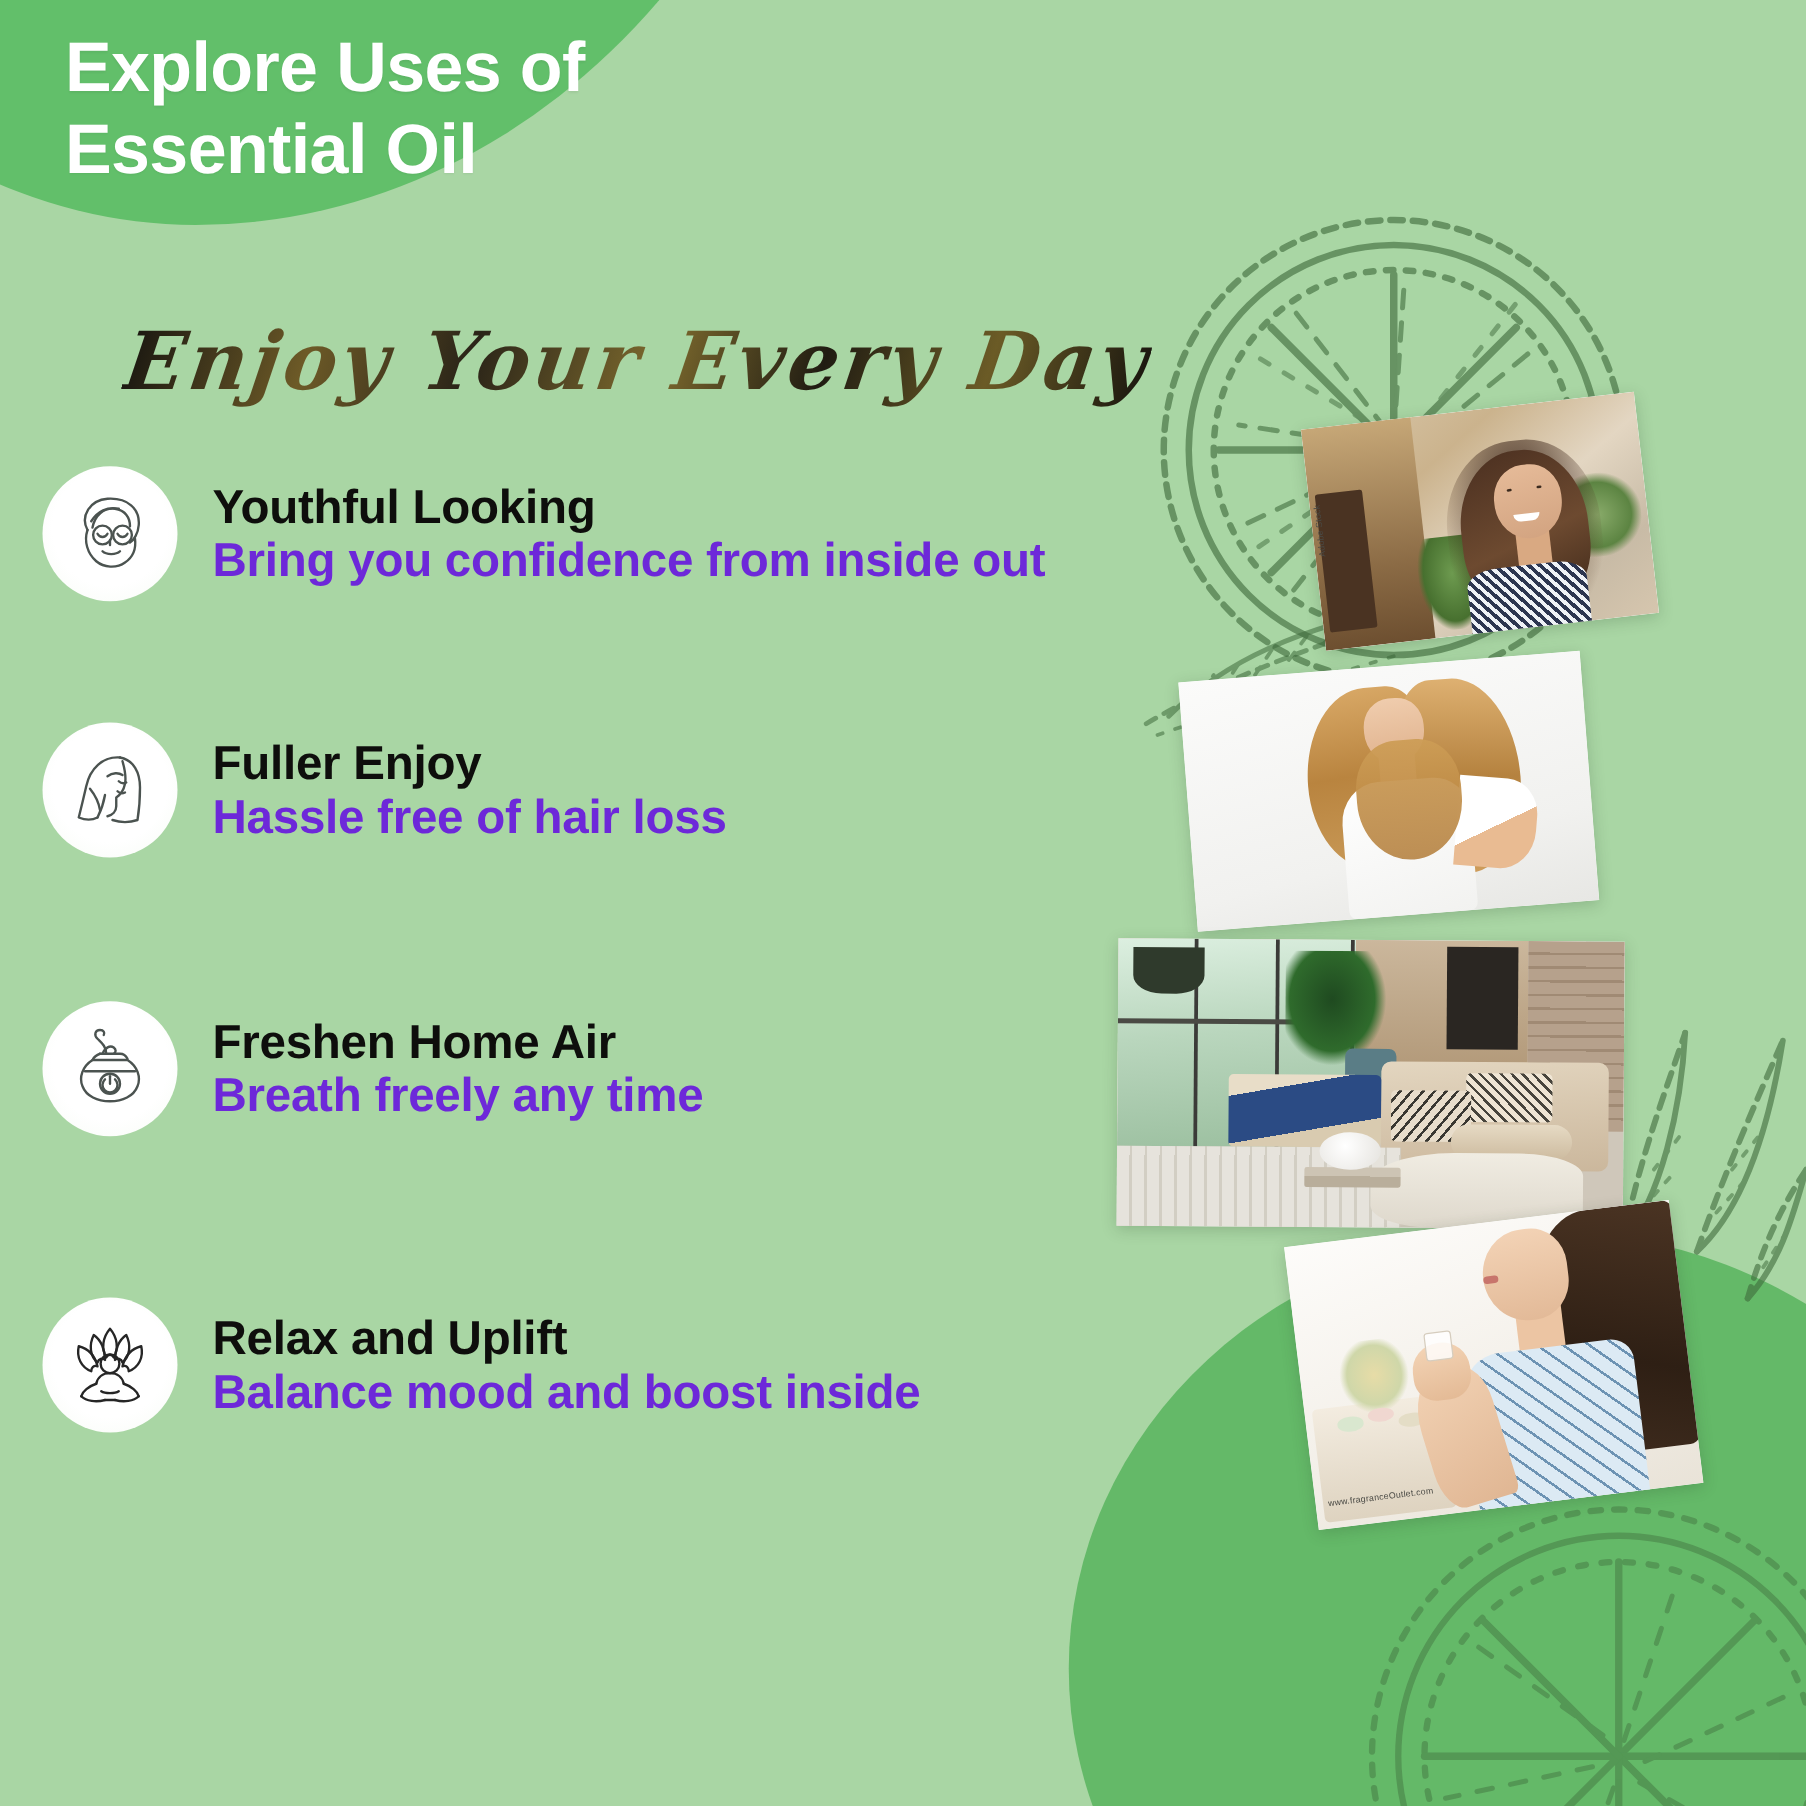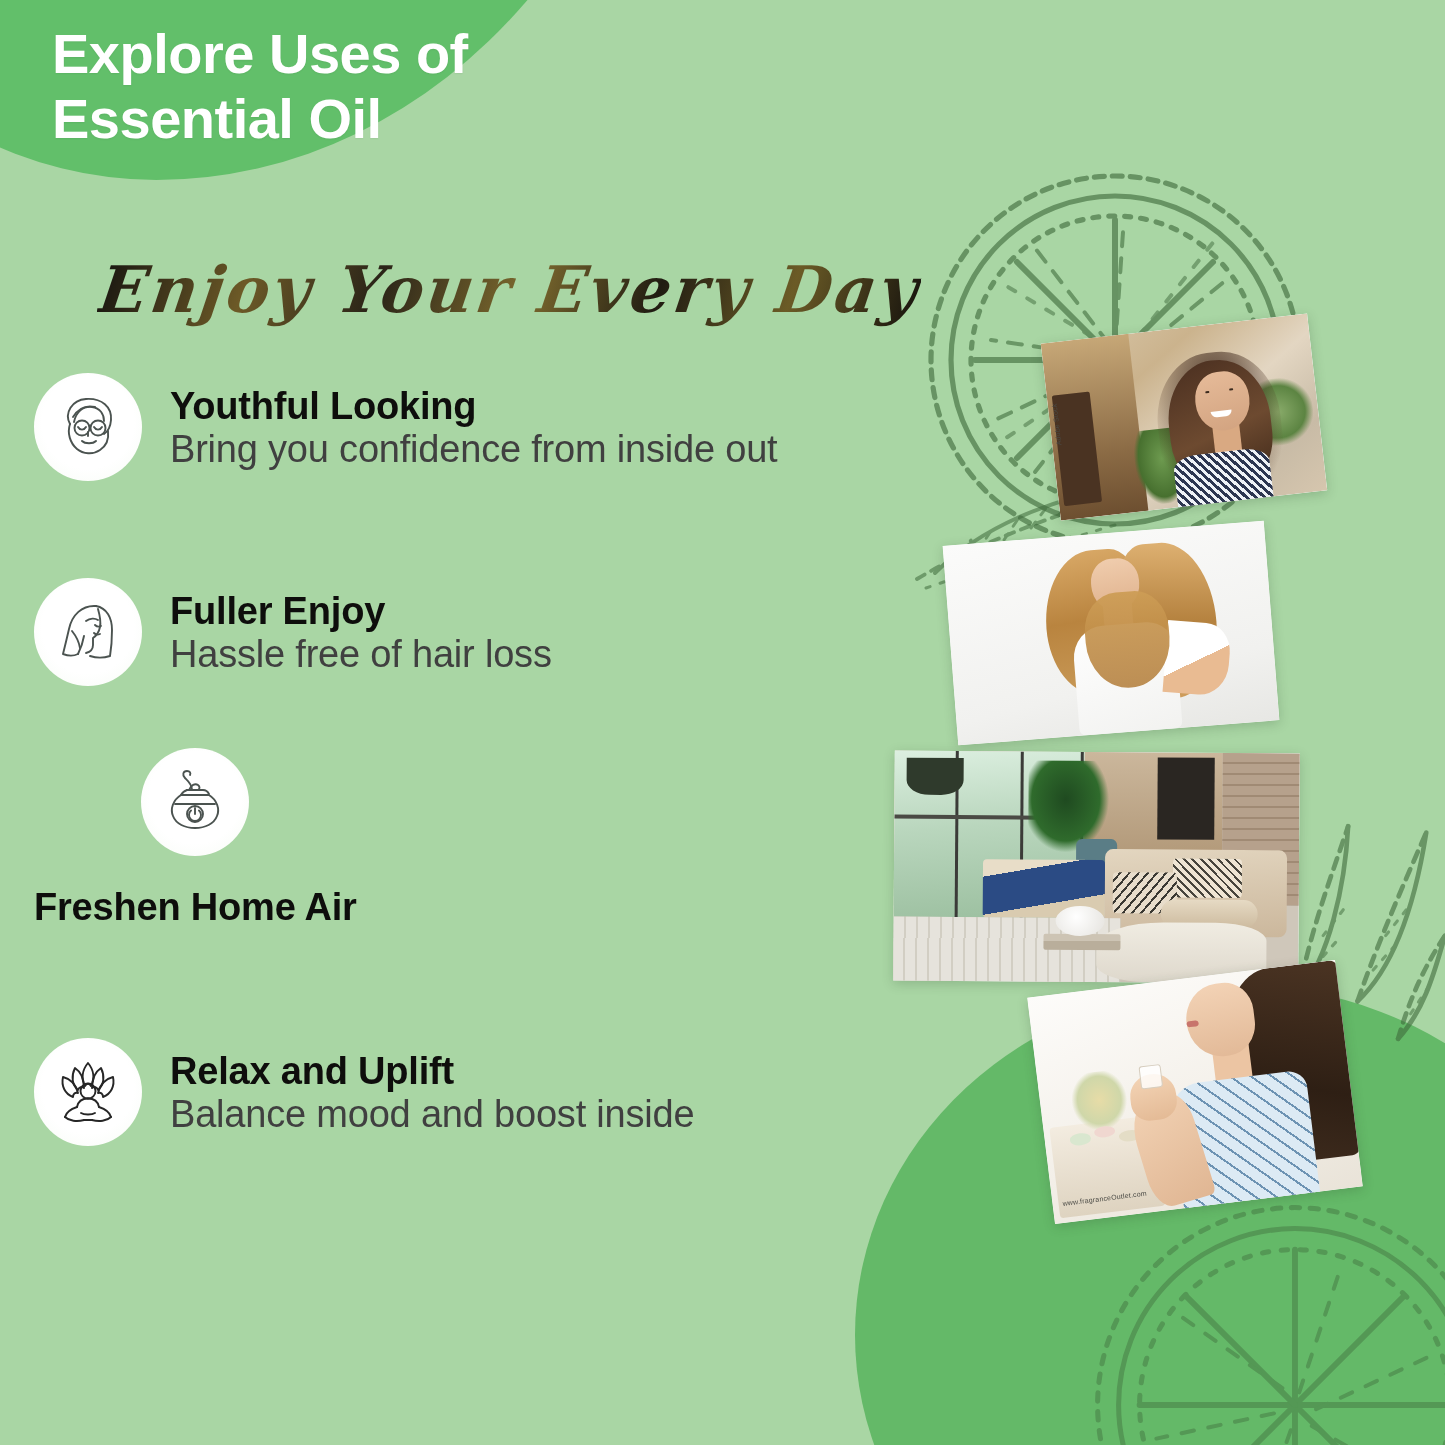--- a/index.html
+++ b/index.html
@@ -85,22 +85,22 @@
   .feature-text { padding-top:2px; }
   .feature-title {
     font-size:38px;
     font-weight:bold;
     color:#0e0e0c;
     line-height:1.13;
     letter-spacing:-.2px;
   }
   .feature-sub {
     font-size:38px;
-    font-weight:normal;
-    color:#404040;
+    font-weight:bold;
+    color:#6d28d9;
     line-height:1.13;
     letter-spacing:-.2px;
   }
 
   
   .collage { position:absolute; inset:0; z-index:5; pointer-events:none; }
   .photo {
     position:absolute;
     background:#ffffff;
     box-shadow:0 3px 12px rgba(40,70,40,.22);
@@ -408,36 +408,37 @@
           <path d="M42 37 C44 39 46 39 48 38"></path>
           <path d="M20 35 C24 40 27 46 28 52"></path>
         </svg>
       </div>
       <div class="feature-text">
         <div class="feature-title">Fuller Enjoy</div>
         <div class="feature-sub">Hassle free of hair loss</div>
       </div>
     </div>
 
-    <div class="feature" style="left:34px; top:748px;flex-direction:column;">
+    <div class="feature" style="left:34px; top:801px;">
       <div class="feature-icon">
         <svg width="72" height="72" viewBox="0 0 72 72" fill="none" stroke="#4b5350" stroke-width="1.9" stroke-linecap="round" stroke-linejoin="round">
           <path d="M33 24 C33 18 29 15 26 12 C23 9 24 5 28 5 C31 5 32 7 31 9"></path>
           <path d="M30 24 C32 19 36 17 39 19 C41 20.5 41 23 39 24"></path>
           <path d="M28 24 L44 24 C47 24 49 26 50 28"></path>
           <path d="M28 24 C25 25 23 27 22 29"></path>
           <path d="M22 29 C14 34 11 43 14 50 C17 58 26 62 36 62 C46 62 55 58 58 50 C61 43 58 34 50 29 Z"></path>
           <path d="M16 38 L56 38"></path>
           <circle cx="36" cy="48" r="8"></circle>
           <path d="M36 42 L36 48"></path>
           <path d="M32 44.5 A6 6 0 1 0 40 44.5"></path>
         </svg>
       </div>
       <div class="feature-text">
         <div class="feature-title">Freshen Home Air</div>
+        <div class="feature-sub">Breath freely any time</div>
       </div>
     </div>
 
     <div class="feature" style="left:34px; top:1038px;">
       <div class="feature-icon">
         <svg width="74" height="74" viewBox="0 0 74 74" fill="none" stroke="#262626" stroke-width="1.9" stroke-linecap="round" stroke-linejoin="round">
           <path d="M37 8 C31 15 30 24 34 31 C35.5 28 38.5 28 40 31 C44 24 43 15 37 8 Z"></path>
           <path d="M24 13 C20 21 21 30 27 35 C28 32 31 31 33 33 C33 25 30 17 24 13 Z"></path>
           <path d="M50 13 C54 21 53 30 47 35 C46 32 43 31 41 33 C41 25 44 17 50 13 Z"></path>
           <path d="M12 22 C10 31 14 39 22 42 C22 39 24 37 27 38 C25 30 20 24 12 22 Z"></path>

